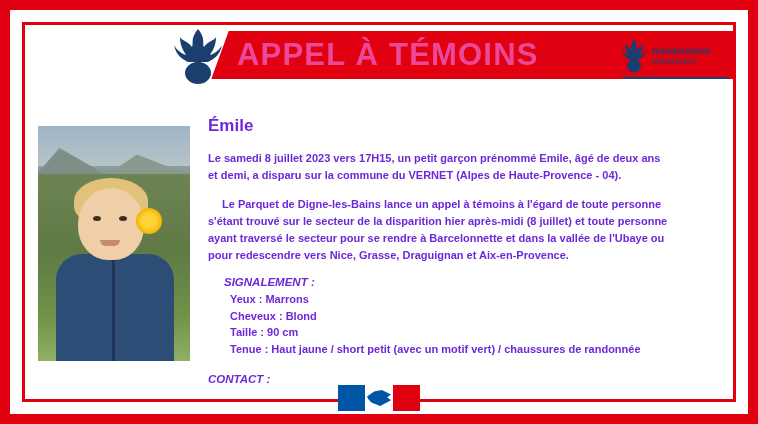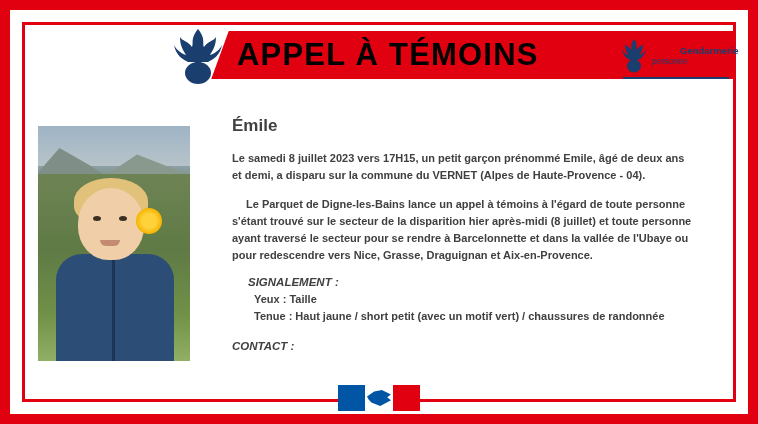--- a/index.html
+++ b/index.html
@@ -95,21 +95,21 @@
     background: #ffffff;
     transform: skewX(-20deg);
   }
   .banner-title {
     position: absolute;
     left: 212px;
     top: 12px;
     font-size: 31px;
     font-weight: bold;
     letter-spacing: 1.2px;
-    color: #000000;
+    color: #ec4899;
     font-family: "Liberation Sans", sans-serif;
     white-space: nowrap;
   }
   .gendarmerie-flame {
     position: absolute;
     left: 145px;
     top: 2px;
     width: 56px;
     height: 58px;
   }
@@ -130,21 +130,20 @@
   }
   .logo-right-text {
     display: flex;
     flex-direction: column;
     line-height: 1.15;
   }
   .logo-right-text .l1 {
     font-size: 9.5px;
     font-weight: bold;
     color: #1a3e6e;
-    margin-left: 28px;
   }
   .logo-right-text .l2 {
     font-size: 8.5px;
     color: #1a3e6e;
   }
   .logo-underline {
     position: absolute;
     right: 4px;
     top: 52px;
     width: 106px;
@@ -240,24 +239,24 @@
     position: absolute;
     left: 98px; top: 82px;
     width: 26px; height: 26px;
     border-radius: 50%;
     background: radial-gradient(circle, #ffd23b 38%, #f4b400 70%, #e0a100 100%);
   }
 
   
   .content {
     position: absolute;
-    left: 232px;
+    left: 208px;
     top: 116px;
     width: 472px;
-    color: #404040;
+    color: #6d28d9;
   }
   .name {
     font-size: 17px;
     font-weight: bold;
     margin: 0 0 14px 0;
   }
   .para {
     font-size: 11px;
     line-height: 1.55;
     margin: 0 10px 12px 0;
@@ -350,21 +349,21 @@
 
     <div class="banner-title">APPEL À TÉMOINS</div>
 
     <div class="logo-right">
       <svg class="logo-right-mark" viewBox="0 0 26 36">
         <path d="M13 1 C9 7, 11 9, 10 12 C8 8, 5 8, 4 6 C4 12, 6 14, 7 17 C4 16, 2 13, 1 11 C2 17, 5 20, 9 22 L17 22 C21 20, 24 17, 25 11 C24 13, 22 16, 19 17 C20 14, 22 12, 22 6 C21 8, 18 8, 16 12 C15 9, 17 7, 13 1 Z" fill="#1a3e6e"></path>
         <ellipse cx="13" cy="28" rx="7" ry="6.5" fill="#1a3e6e"></ellipse>
       </svg>
       <div class="logo-right-text">
         <span class="l1">Gendarmerie</span>
-        <span class="l2">personne</span>
+        <span class="l2">chaussures</span>
       </div>
     </div>
     <div class="logo-underline"></div>
   </div>
 
   <div class="photo">
     <div class="photo-sky"></div>
     <div class="photo-mountain"></div>
     <div class="photo-mountain2"></div>
     <div class="photo-field"></div>
@@ -378,21 +377,23 @@
     <div class="flower"></div>
   </div>
 
   <div class="content">
     <div class="name">Émile</div>
     <p class="para">Le samedi 8 juillet 2023 vers 17H15, un petit garçon prénommé Emile, âgé de deux ans et demi, a disparu sur la commune du VERNET (Alpes de Haute-Provence - 04).</p>
     <p class="para indent">Le Parquet de Digne-les-Bains lance un appel à témoins à l'égard de toute personne s'étant trouvé sur le secteur de la disparition hier après-midi (8 juillet) et toute personne ayant traversé le secteur pour se rendre à Barcelonnette et dans la vallée de l'Ubaye ou pour redescendre vers Nice, Grasse, Draguignan et Aix-en-Provence.</p>
 
     <div class="section-head">SIGNALEMENT :</div>
     <ul class="detail-list">
-      <li>Yeux : Taille</li>
+      <li>Yeux : Marrons</li>
+      <li>Cheveux : Blond</li>
+      <li>Taille : 90 cm</li>
       <li>Tenue : Haut jaune / short petit (avec un motif vert) / chaussures de randonnée</li>
     </ul>
 
     <div class="contact-head">CONTACT :</div>
   </div>
 
   <div class="footer-logo">
     <div class="flag-blue"></div>
     <div class="flag-white">
       <div class="marianne"></div>

